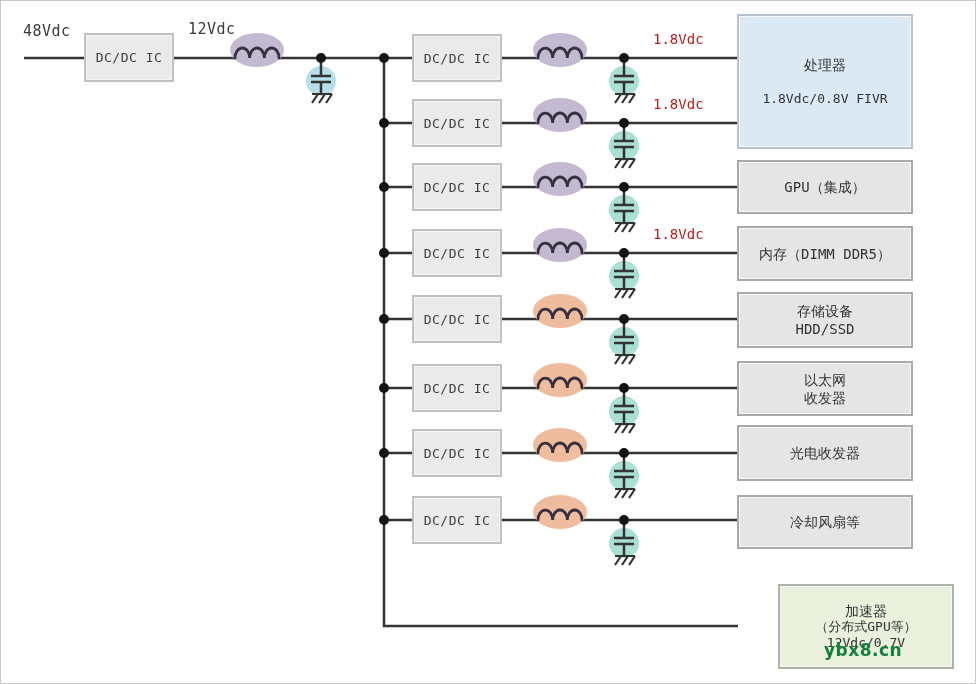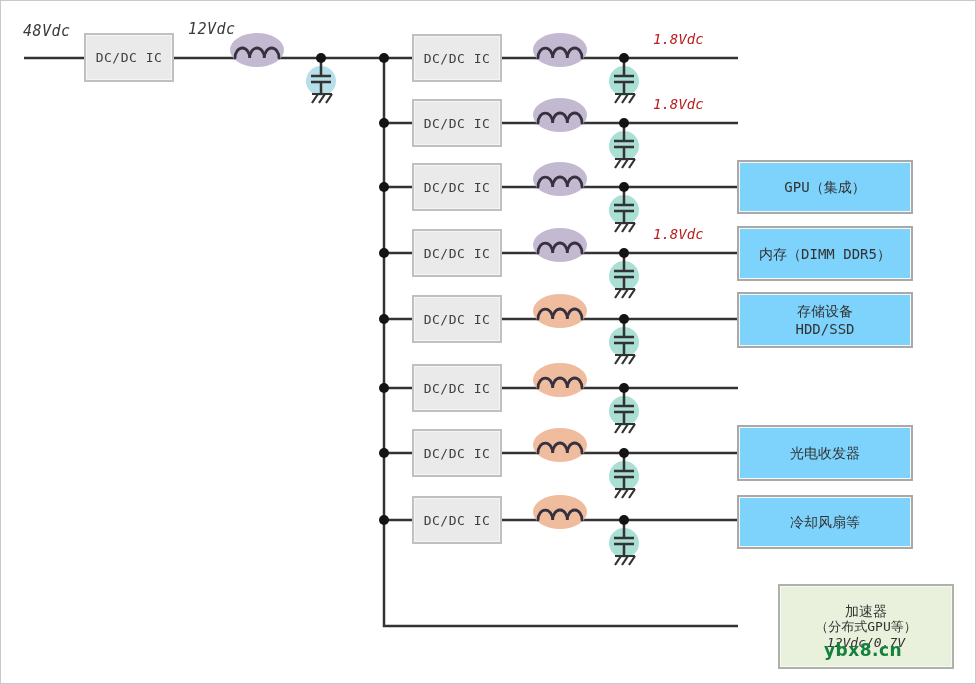--- a/index.html
+++ b/index.html
@@ -2,32 +2,32 @@
 <html><head>
 <meta charset="utf-8">
 <style>
   html,body{margin:0;padding:0;background:#ffffff;}
   #canvas{
     position:relative; width:974px; height:682px; background:#ffffff;
     border:1px solid #c9c9c9; overflow:hidden;
     font-family:"DejaVu Sans", sans-serif; color:#3c3c3c;
   }
   #wiring{position:absolute; left:0; top:0; z-index:1;}
-  .mono{font-family:"DejaVu Sans Mono", monospace;font-style:italic;}
+  .mono{font-family:"DejaVu Sans Mono", monospace;}
   .vsrc-label{position:absolute; z-index:3; font-size:15px; color:#3a3a3a; letter-spacing:0.5px;}
   .vlabel{position:absolute; z-index:3; font-size:14px; color:#b91c1c; width:70px; text-align:left;}
   .dcdc-box{
     position:absolute; z-index:2; box-sizing:border-box;
     background:#eaeaea; border:2px solid #c0c0c0; box-shadow:inset 0 0 0 1px #f5f5f5;
     display:flex; align-items:center; justify-content:center;
     font-family:"DejaVu Sans Mono", monospace; font-size:13px; color:#3f3f3f; letter-spacing:0.5px;
   }
   .load-box{
     position:absolute; z-index:2; left:736px; width:176px; box-sizing:border-box;
-    background:#7dd3fc; border:2px solid #a9a9a9; box-shadow:inset 0 0 0 1px #f7f7f7;
+    background:#e5e5e5; border:2px solid #a9a9a9; box-shadow:inset 0 0 0 1px #f7f7f7;
     display:flex; flex-direction:column; align-items:center; justify-content:center;
     font-family:"DejaVu Sans Mono","DejaVu Sans", sans-serif;
     font-size:14px; line-height:18px; color:#333; text-align:center;
   }
   .load-box.processor{background:#dbe9f5; border-color:#b7c2cc;}
   .load-box.accelerator{background:#e9f0dc; border-color:#adb3a6; line-height:16px;margin-left:41px;}
   .load-subtitle{font-size:13px; margin-top:16px;}
   .acc-line{font-size:13px;}
   #watermark{
     position:absolute; z-index:4; left:791px; top:639px;
@@ -116,34 +116,42 @@
     </svg>
 
   <div class="vsrc-label mono" style="left:22px; top:21px;">48Vdc</div>
 
   <div class="dcdc-box" style="left:83px; top:32px; width:90px; height:49px;">
     <span>DC/DC IC</span>
   </div>
 
   <div class="vsrc-label mono" style="left:179px; top:19px;margin-left:8px;">12Vdc</div>
 
+  <div class="load-box processor" style="top:13px; height:135px;">
+    <div>处理器</div>
+    <div class="load-subtitle mono">1.8Vdc/0.8V FIVR</div>
+  </div>
 
   <div class="load-box" style="top:159px; height:54px;">
     <div>GPU（集成）</div>
   </div>
 
   <div class="load-box" style="top:225px; height:55px;">
     <div>内存（DIMM DDR5）</div>
   </div>
 
   <div class="load-box" style="top:291px; height:56px;justify-content:center;">
     <div>存储设备</div>
     <div>HDD/SSD</div>
   </div>
 
+  <div class="load-box" style="top:360px; height:55px;">
+    <div>以太网</div>
+    <div>收发器</div>
+  </div>
 
   <div class="load-box" style="top:424px; height:56px;">
     <div>光电收发器</div>
   </div>
 
   <div class="load-box" style="top:494px; height:54px;justify-content:center;">
     <div>冷却风扇等</div>
   </div>
 
   <div class="load-box accelerator" style="top:583px; height:85px;">

